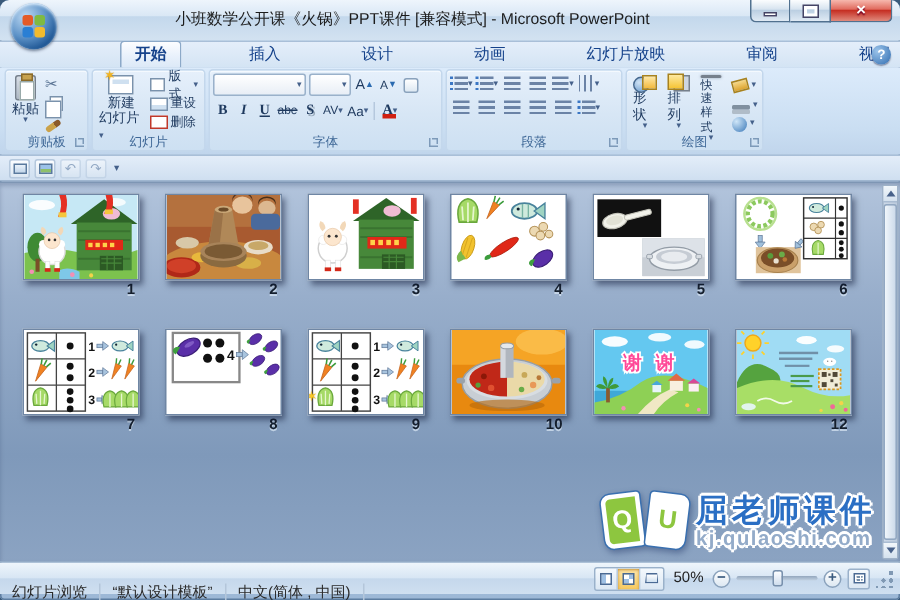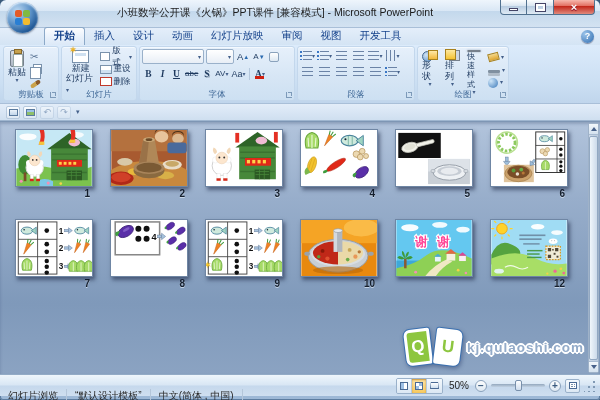--- a/index.html
+++ b/index.html
@@ -16,21 +16,21 @@
 .win-controls{position:absolute;right:5px;top:0;display:flex;z-index:20;}
 .wc{height:15px;border:1px solid #51718f;border-top:none;display:flex;align-items:center;justify-content:center;}
 .wc.min{width:27px;border-radius:0 0 0 4px;background:linear-gradient(#fbfdfe,#d6e3ef 45%,#b9cde1 46%,#dfeaf4);}
 .wc.max{width:27px;border-left:none;background:linear-gradient(#fbfdfe,#d6e3ef 45%,#b9cde1 46%,#dfeaf4);}
 .wc.close{width:41px;border-left:none;border-radius:0 0 4px 0;background:linear-gradient(#f6b8ae,#e0695c 45%,#c3281c 46%,#e08a7d);}
 .g-min{width:9px;height:3px;background:#fff;border:1px solid #446;margin-top:4px;}
 .g-max{width:9px;height:7px;border:2px solid #fff;outline:1px solid #446;background:transparent;}
 .g-close{color:#fff;font-size:11px;font-weight:bold;text-shadow:0 1px 1px #702;line-height:1;}
 
 .tabrow{height:17px;display:flex;align-items:flex-end;padding-left:44px;background:linear-gradient(#e4eefa,#d4e4f4);position:relative;}
-.tab{font-size:10.5px;color:#15428b;padding:1px 9px 2px;cursor:default;white-space:nowrap;}
+.tab{font-size:10.5px;color:#15428b;padding:1px 9px 2px;cursor:default;white-space:nowrap;margin-left:36px;}
 .tab.active{background:linear-gradient(#fcfdff,#e7f0fb 60%,#dce9f7);border:1px solid #8ca9c8;border-bottom:none;border-radius:3px 3px 0 0;font-weight:bold;}
 .help-btn{position:absolute;right:6px;bottom:2px;width:13px;height:13px;border-radius:50%;background:radial-gradient(circle at 4px 4px,#9cc4ea,#2f6cb0);color:#fff;font-size:9px;font-weight:bold;text-align:center;line-height:13px;box-shadow:0 1px 1px rgba(0,0,40,.4);}
 
 .ribbon{height:59px;background:linear-gradient(#dcebfb,#cadef2 70%,#c0d5ec);display:flex;gap:2px;padding:1px 3px 2px;border-bottom:1px solid #a9bfd8;}
 .rgroup{position:relative;height:55px;border:1px solid #c3d7ec;border-radius:3px;background:linear-gradient(#e6f0fb,#d7e6f5 55%,#cde0f2);box-shadow:inset 0 1px 0 #f4f9fe;}
 .rg-label{position:absolute;bottom:0;left:0;right:0;text-align:center;font-size:8.5px;color:#3e6796;line-height:11px;}
 .dlg{position:absolute;right:2px;bottom:2px;width:6px;height:6px;border-left:1px solid #7d9ab9;border-bottom:1px solid #7d9ab9;}
 .dlg::after{content:"";position:absolute;right:0;top:0;width:3px;height:3px;border-right:1px solid #7d9ab9;border-top:1px solid #7d9ab9;}
 .rg-body{display:flex;height:44px;padding:2px;}
 .bigbtn{display:flex;flex-direction:column;align-items:center;justify-content:flex-start;font-size:9px;color:#1e395e;line-height:1.15;padding:1px 2px;border-radius:2px;}
@@ -878,20 +878,21 @@
     <div class="watermark">
       <div class="wm-book">
         <div class="wm-page wm-left">
             <span>Q</span>
           </div>
         <div class="wm-page wm-right">
             <span>U</span>
           </div>
       </div>
       <div class="wm-text">
+        <div class="wm-title outline-w">屈老师课件</div>
         <div class="wm-url outline-w">kj.qulaoshi.com</div>
       </div>
     </div>
 
     <div class="v-scroll">
       <div class="vs-btn">
           <div class="tri-up"></div>
         </div>
       <div class="vs-thumb"></div>
       <div class="vs-btn down">

